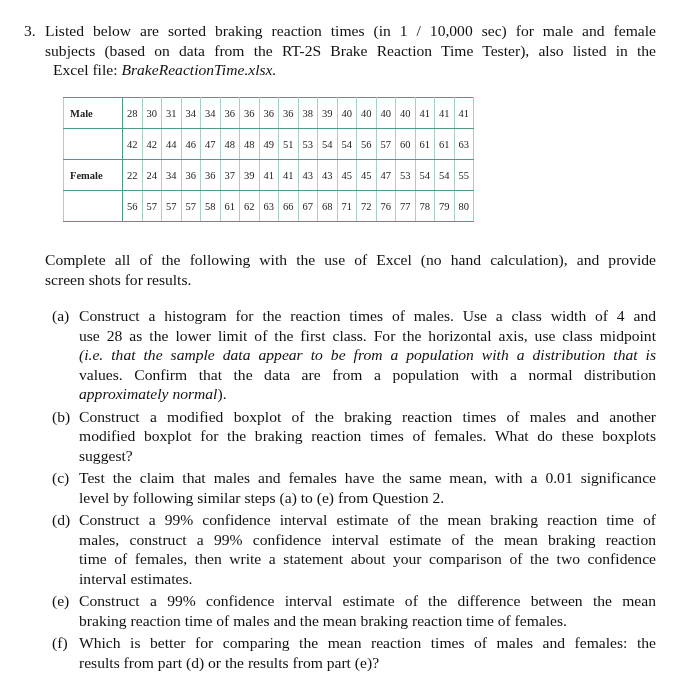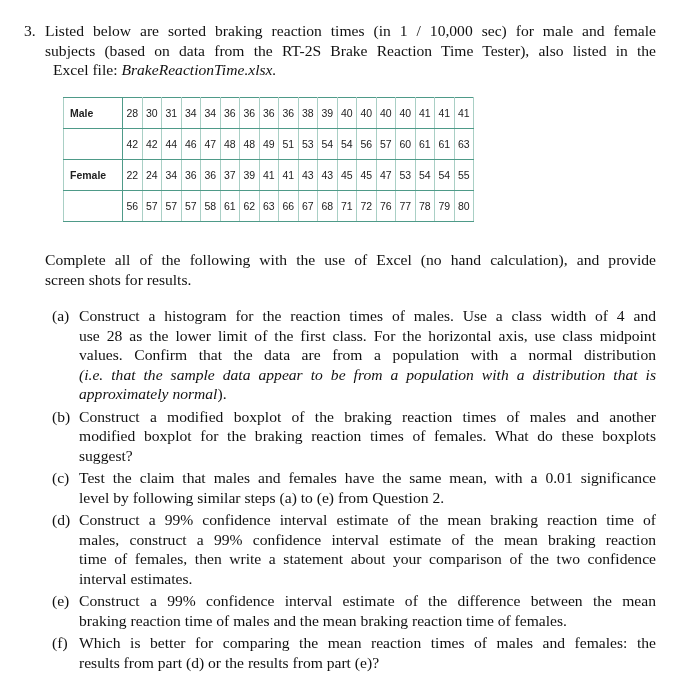--- a/index.html
+++ b/index.html
@@ -12,21 +12,21 @@
   #intro { position: absolute; left: 24px; top: 21px; width: 632px; }
   #intro .num { position: absolute; left: 0; top: 0; }
   #intro .body { margin-left: 21px; text-align: justify; }
   #intro .body span.line { display: block; text-align-last: justify; }
   #intro .body span.line.last { text-align-last: left; margin-left: 8px; }
   em { font-style: italic; }
 
   #data-table {
     position: absolute; left: 63px; top: 97px;
     border-collapse: collapse;
-    font-family: Liberation Sans, sans-serif;
+    font-family: Liberation Serif, serif;
     font-size: 10.5px; color: #222;
     border: 1.5px solid #4e9a88;
   }
   #data-table td {
     height: 30px; padding: 0; text-align: center; width: 18.5px;
     border-left: 1px solid #a9cfc5; border-right: 1px solid #a9cfc5;
     border-top: 1.5px solid #4e9a88; border-bottom: 1.5px solid #4e9a88;
   }
   #data-table td.lbl {
     width: 52px; text-align: left; padding-left: 6px; font-weight: bold;
@@ -149,22 +149,22 @@
   <span class="line">Complete all of the following with the use of Excel (no hand calculation), and provide</span>
   <span class="line last">screen shots for results.</span>
 </div>
 
 <div id="parts" class="serif">
     <div class="part">
       <span class="plabel">(a)</span>
       <div class="ptext">
         <span class="line">Construct a histogram for the reaction times of males.  Use a class width of 4 and</span>
         <span class="line">use 28 as the lower limit of the first class. For the horizontal axis, use class midpoint</span>
+        <span class="line"><em>(i.e. that the sample data appear to be from a population with a distribution that is</em></span>
         <span class="line">values.  Confirm that the data are from a population with a normal distribution</span>
-        <span class="line"><em>(i.e. that the sample data appear to be from a population with a distribution that is</em></span>
         <span class="line last"><em>approximately normal</em><span>).</span></span>
       </div>
     </div>
     <div class="part">
       <span class="plabel">(b)</span>
       <div class="ptext">
         <span class="line">Construct a modified boxplot of the braking reaction times of males and another</span>
         <span class="line">modified boxplot for the braking reaction times of females. What do these boxplots</span>
         <span class="line last">suggest?</span>
       </div>

